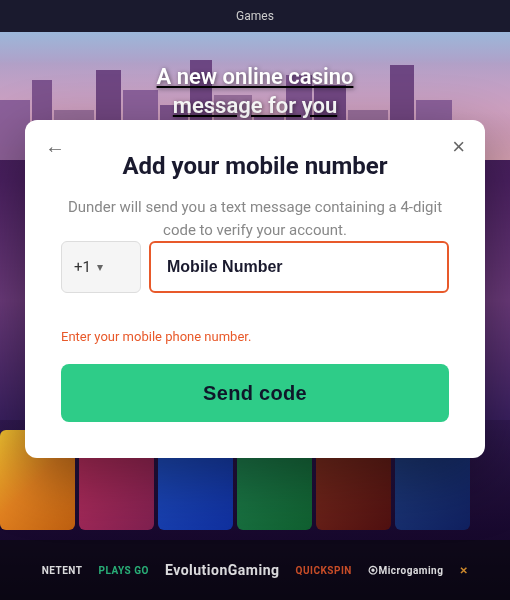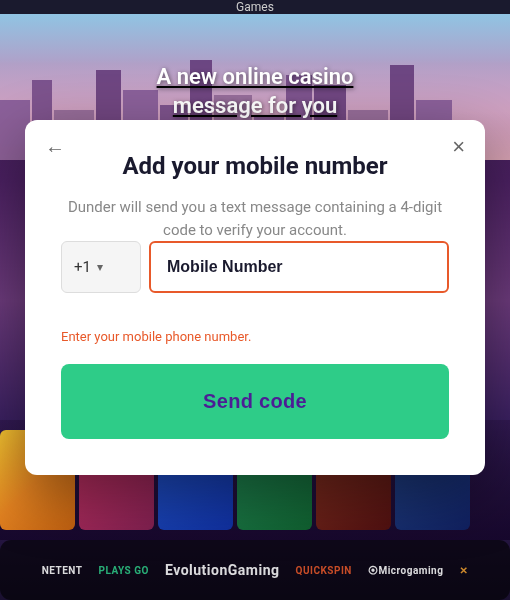--- a/index.html
+++ b/index.html
@@ -53,21 +53,21 @@
     .building {
       background: #8b5a7a;
       opacity: 0.8;
     }
 
     .top-bar {
       position: absolute;
       top: 0;
       left: 0;
       right: 0;
-      height: 14px;
+      height: 32px;
       background: #1a1a2e;
       display: flex;
       align-items: center;
       justify-content: center;
       z-index: 10;
     }
 
     .top-bar-title {
       color: #ccc;
       font-size: 12px;
@@ -201,45 +201,44 @@
 
     .error-text {
       color: #e8592a;
       font-size: 13px;
       margin-bottom: 20px;
       margin-top: 36px;
     }
 
     .send-code-btn {
       width: 100%;
-      height: 75px;
+      height: 58px;
       background: #2ecc88;
       border: none;
       border-radius: 8px;
       font-size: 20px;
       font-weight: 600;
-      color: #4c1d95;
+      color: #0f172a;
       cursor: pointer;
       letter-spacing: 0.3px;
     }
 
     .bottom-logos-area {
       position: absolute;
       bottom: 0;
       left: 0;
       right: 0;
       height: 60px;
       background: rgba(0,0,0,0.6);
       display: flex;
       align-items: center;
       justify-content: center;
       gap: 16px;
       z-index: 5;
       padding: 8px 12px;
-      border-radius: 11px;
     }
 
     .provider-logo {
       color: white;
       font-size: 10px;
       font-weight: 700;
       opacity: 0.85;
       white-space: nowrap;
       letter-spacing: 0.5px;
     }

